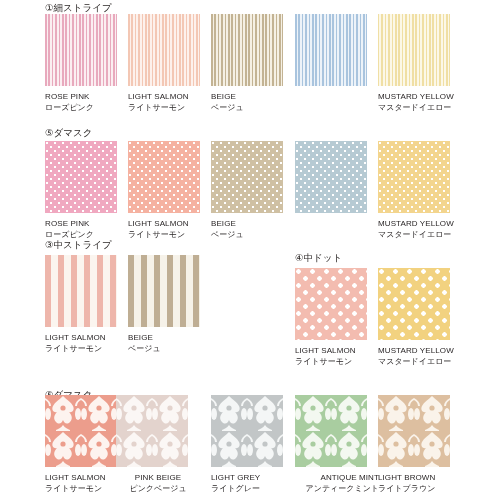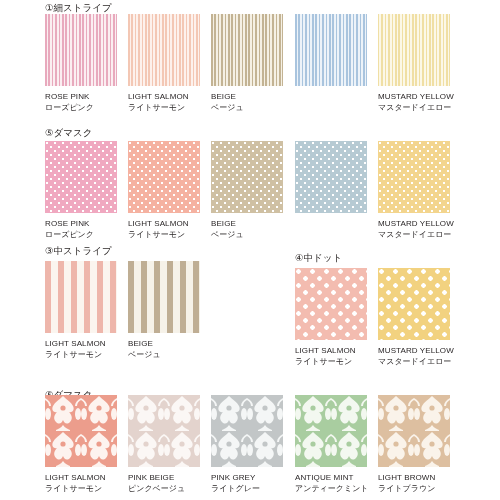--- a/index.html
+++ b/index.html
@@ -162,21 +162,21 @@
         <div class="swatch p-small-dot" style="--c:#f3d58e;--bg:#ffffff;"></div>
         <div class="labels">
           <div class="lab-en">MUSTARD YELLOW</div>
           <div class="lab-jp">マスタードイエロー</div>
         </div>
       </div>
 
     </div>
   </div>
 
-  <div class="section" id="sec3" style="top:245px;height:125px;">
+  <div class="section" id="sec3" style="top:239px;height:125px;">
     <div class="sec-title" style="top:0px;">③中ストライプ</div>
     <div class="row" style="top:16px;">
 
       <div class="cell" style="left:45px;">
         <div class="swatch p-mid-stripe" style="--c:#eeb6ab;--bg:#fbf5ef;"></div>
         <div class="labels">
           <div class="lab-en">LIGHT SALMON</div>
           <div class="lab-jp">ライトサーモン</div>
         </div>
       </div>
@@ -239,21 +239,21 @@
               <rect width="72" height="72" fill="url(#dmA)"></rect>
             </svg>
           </div>
         </div>
         <div class="labels">
           <div class="lab-en">LIGHT SALMON</div>
           <div class="lab-jp">ライトサーモン</div>
         </div>
       </div>
 
-      <div class="cell" style="left:128px;">
+      <div class="cell" style="left:116px;text-align:center;">
         <div class="swatch p-damask" style="--c:#e3d3cd;--bg:#fbf7f5;">
           <div class="dm">
             <svg viewBox="0 0 72 72" xmlns="http://www.w3.org/2000/svg" aria-hidden="true">
               <defs>
                 <pattern id="dmB" width="36" height="36" patternUnits="userSpaceOnUse">
                   <g fill="#fbf7f5">
                     <path d="M18 1 C22 5 26 7 28 11 C30 15 27 18 24 17 C27 20 28 24 25 27 C22 30 19 28 18 25 C17 28 14 30 11 27 C8 24 9 20 12 17 C9 18 6 15 8 11 C10 7 14 5 18 1 Z"></path>
                     <path d="M18 30 C20 33 23 34 25 35 L25 36 L11 36 L11 35 C13 34 16 33 18 30 Z"></path>
                     <ellipse cx="3" cy="19" rx="3" ry="6"></ellipse>
                     <ellipse cx="33" cy="19" rx="3" ry="6"></ellipse>
@@ -288,26 +288,26 @@
                     <path d="M0 3 C4 5 6 8 6 11 L4 11 C4 8 2 6 0 5 Z"></path>
                     <path d="M36 3 C32 5 30 8 30 11 L32 11 C32 8 34 6 36 5 Z"></path>
                   </g>
                 </pattern>
               </defs>
               <rect width="72" height="72" fill="url(#dmC)"></rect>
             </svg>
           </div>
         </div>
         <div class="labels">
-          <div class="lab-en">PINK GREY</div>
+          <div class="lab-en">LIGHT GREY</div>
           <div class="lab-jp">ライトグレー</div>
         </div>
       </div>
 
-      <div class="cell" style="left:295px;">
+      <div class="cell" style="left:295px;text-align:right;">
         <div class="swatch p-damask" style="--c:#a9cda0;--bg:#f3f8f0;">
           <div class="dm">
             <svg viewBox="0 0 72 72" xmlns="http://www.w3.org/2000/svg" aria-hidden="true">
               <defs>
                 <pattern id="dmD" width="36" height="36" patternUnits="userSpaceOnUse">
                   <g fill="#f3f8f0">
                     <path d="M18 1 C22 5 26 7 28 11 C30 15 27 18 24 17 C27 20 28 24 25 27 C22 30 19 28 18 25 C17 28 14 30 11 27 C8 24 9 20 12 17 C9 18 6 15 8 11 C10 7 14 5 18 1 Z"></path>
                     <path d="M18 30 C20 33 23 34 25 35 L25 36 L11 36 L11 35 C13 34 16 33 18 30 Z"></path>
                     <ellipse cx="3" cy="19" rx="3" ry="6"></ellipse>
                     <ellipse cx="33" cy="19" rx="3" ry="6"></ellipse>

